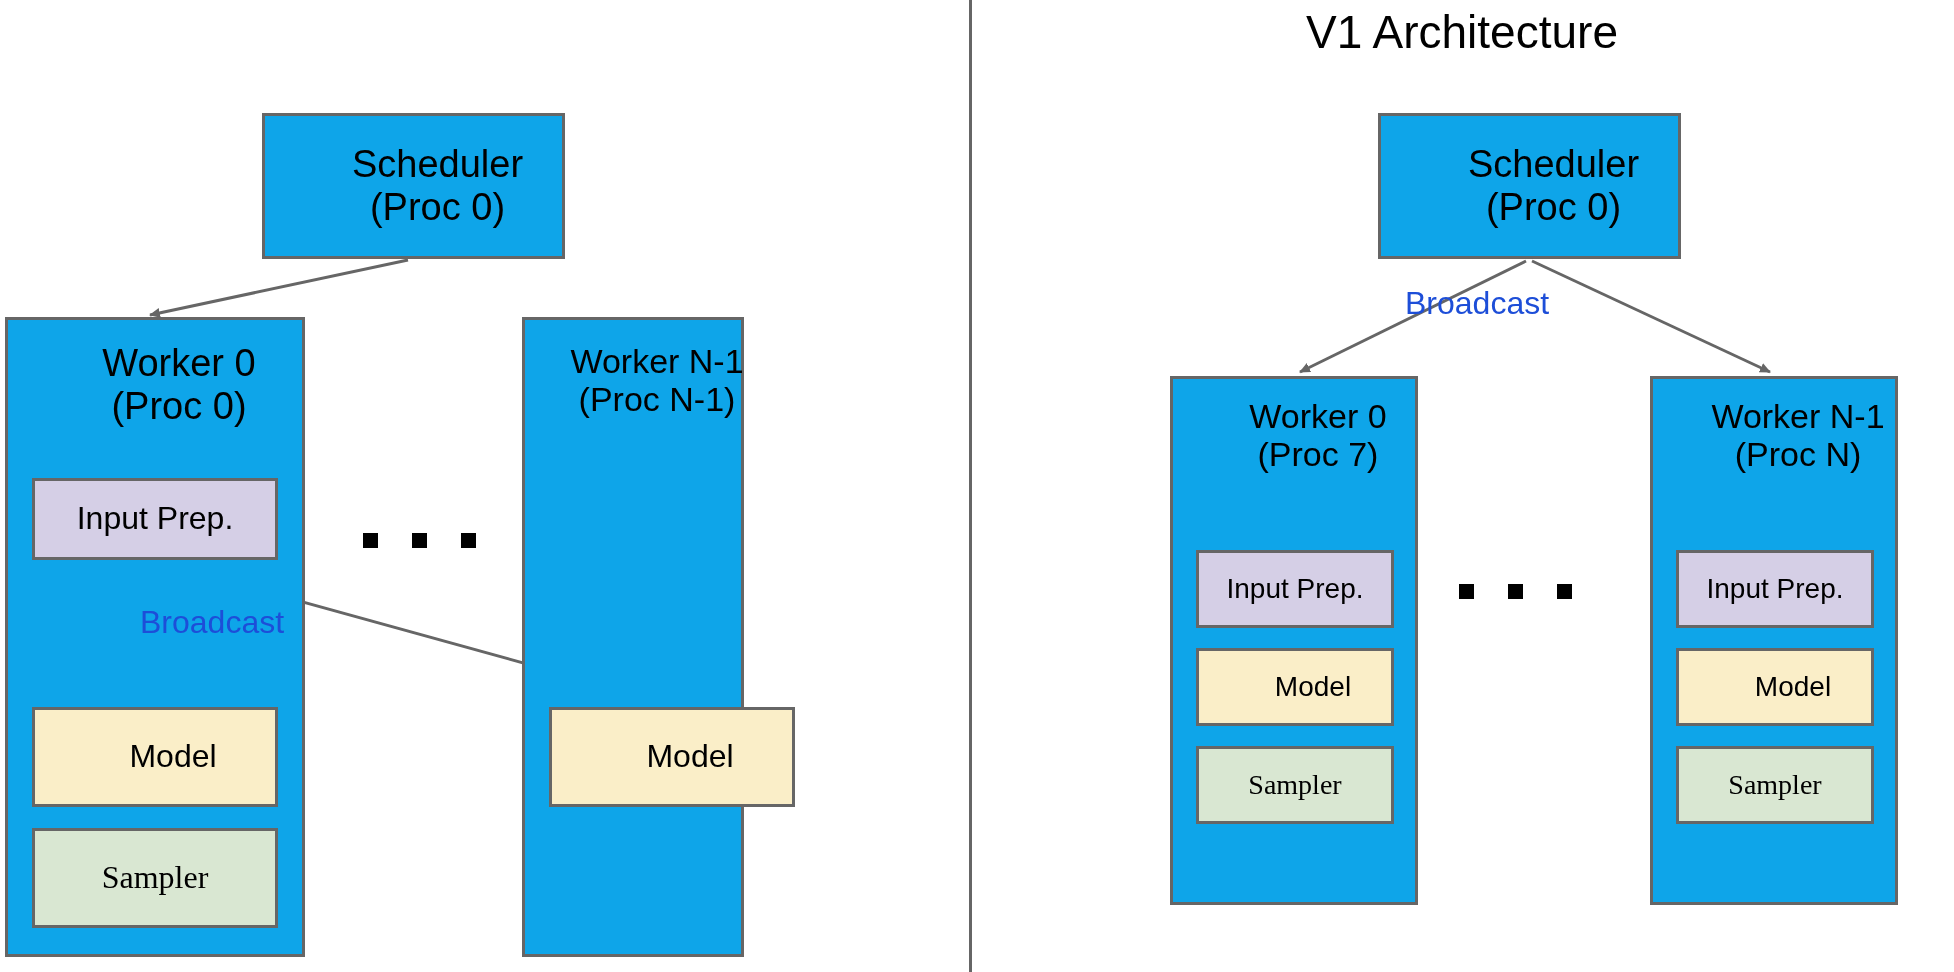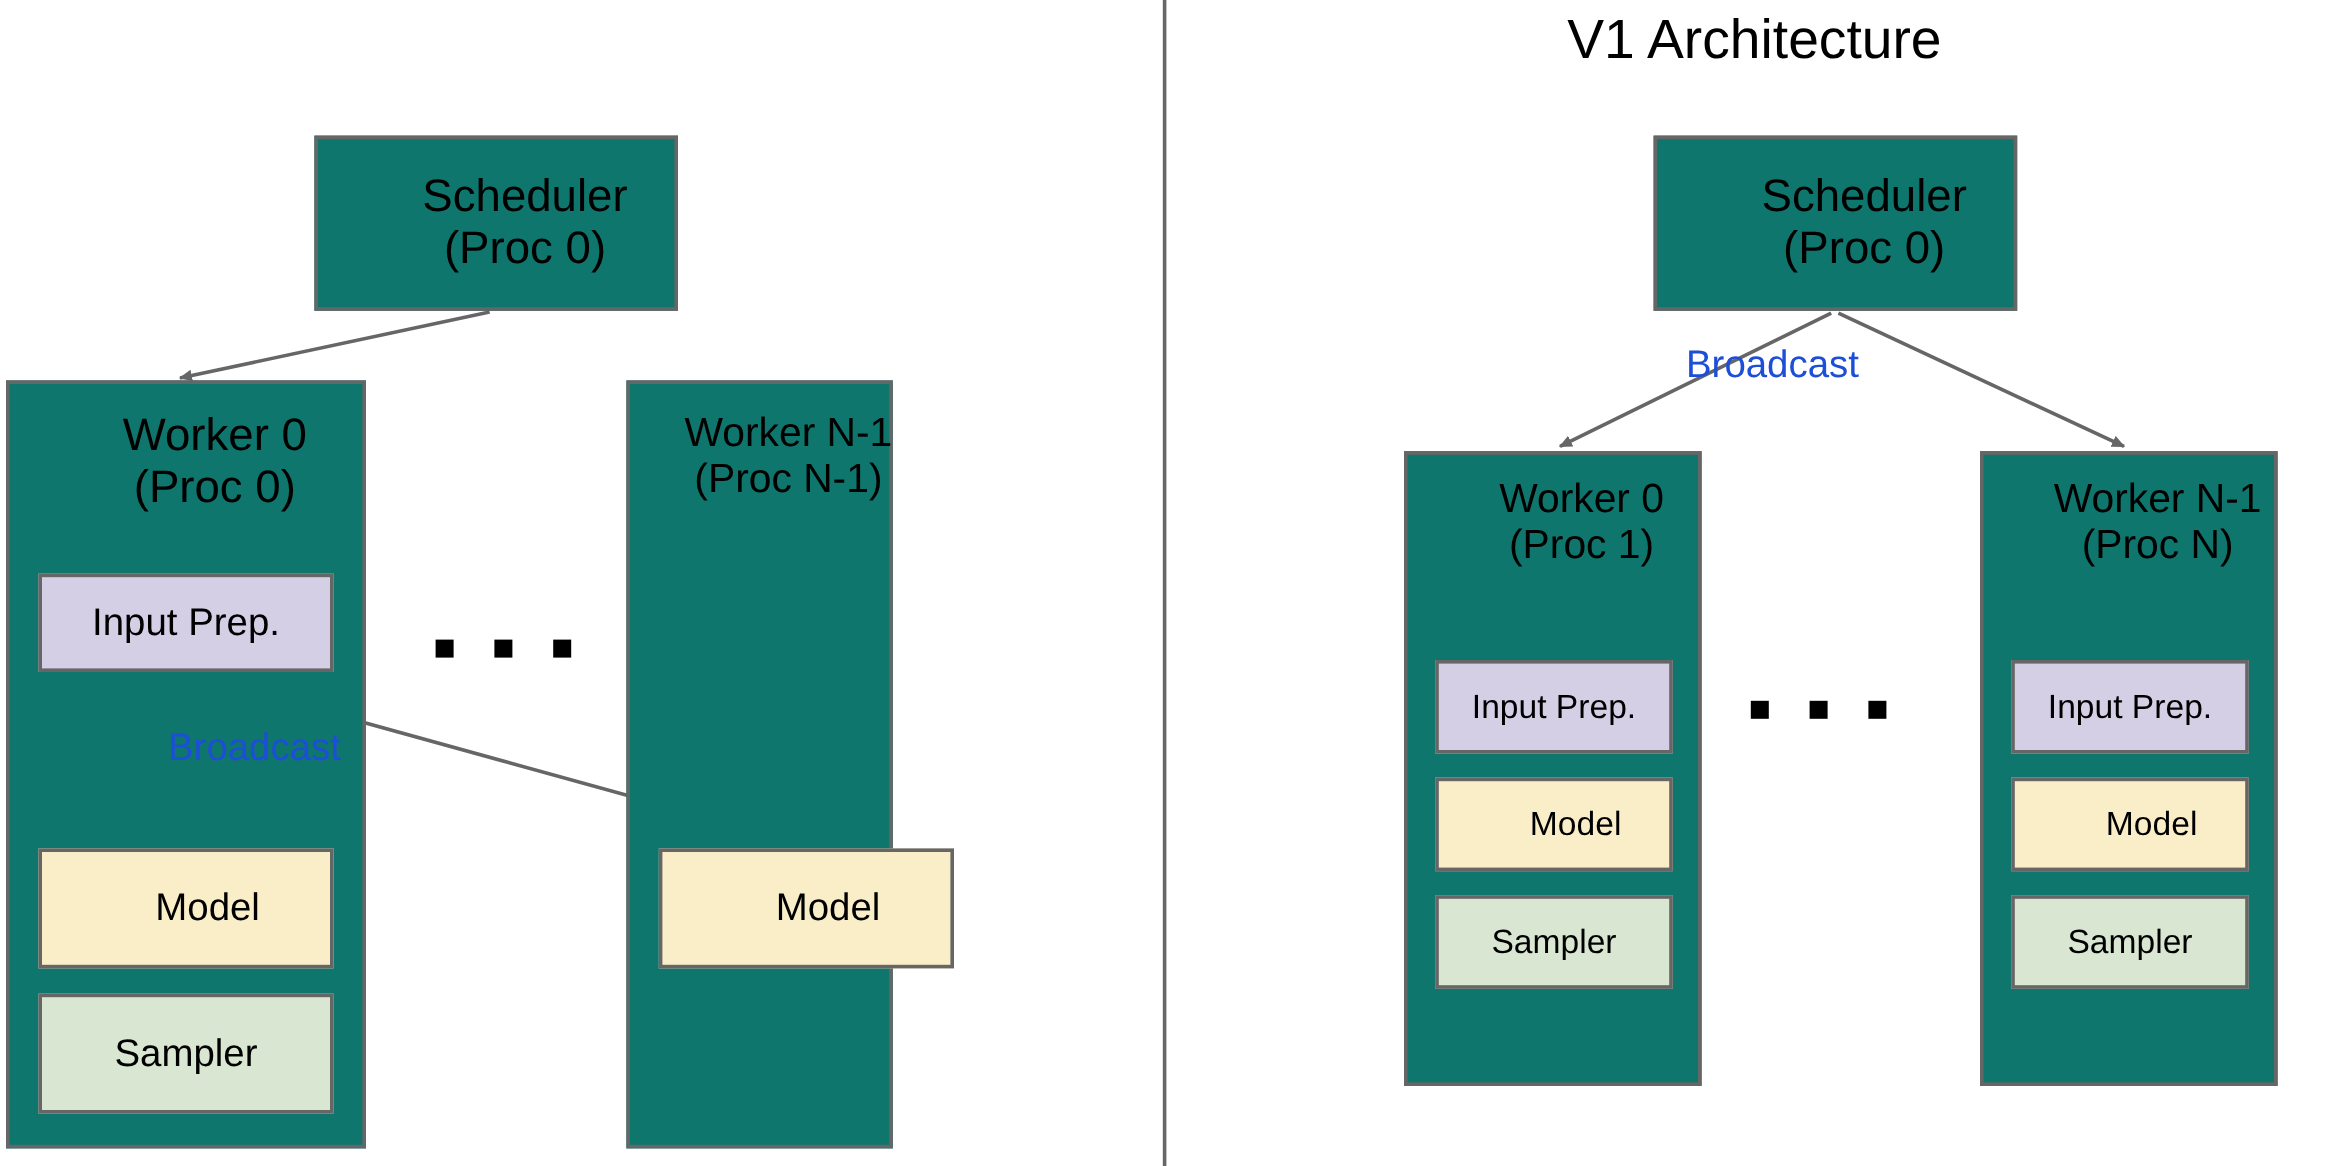--- a/index.html
+++ b/index.html
@@ -47,24 +47,24 @@
   
   .box {
     position: absolute;
     box-sizing: border-box;
     border: 3px solid #666666;
     display: flex;
     flex-direction: column;
     align-items: center;
     justify-content: flex-start;
   }
-  .box-gray   { background: #0f766e; padding-left: 48px; }
+  .box-gray   { background: #0ea5e9; padding-left: 48px; }
   .box-purple { background: #d5cfe6; }
   .box-yellow { background: #faeec8; padding-left: 36px; }
-  .box-green  { background: #d9e7d2; }
+  .box-green  { background: #d9e7d2; font-family: Liberation Serif, serif; }
 
   .box-label {
     text-align: center;
     white-space: nowrap;
     line-height: 1.12;
     color: #000000;
   }
 
   .centered-label {
     width: 100%;
@@ -239,21 +239,21 @@
   <div class="box box-gray" id="v1-scheduler">
     <div class="centered-label">
       <div class="box-label fs-scheduler">Scheduler</div>
       <div class="box-label fs-scheduler">(Proc 0)</div>
     </div>
   </div>
 
   <div class="box box-gray" id="v1-worker0">
     <div class="worker-title">
       <div class="box-label fs-worker-sm">Worker 0</div>
-      <div class="box-label fs-worker-sm">(Proc 1)</div>
+      <div class="box-label fs-worker-sm">(Proc 7)</div>
     </div>
   </div>
 
   <div class="box box-gray" id="v1-workerN">
     <div class="worker-title">
       <div class="box-label fs-worker-sm">Worker N-1</div>
       <div class="box-label fs-worker-sm">(Proc N)</div>
     </div>
   </div>
 

